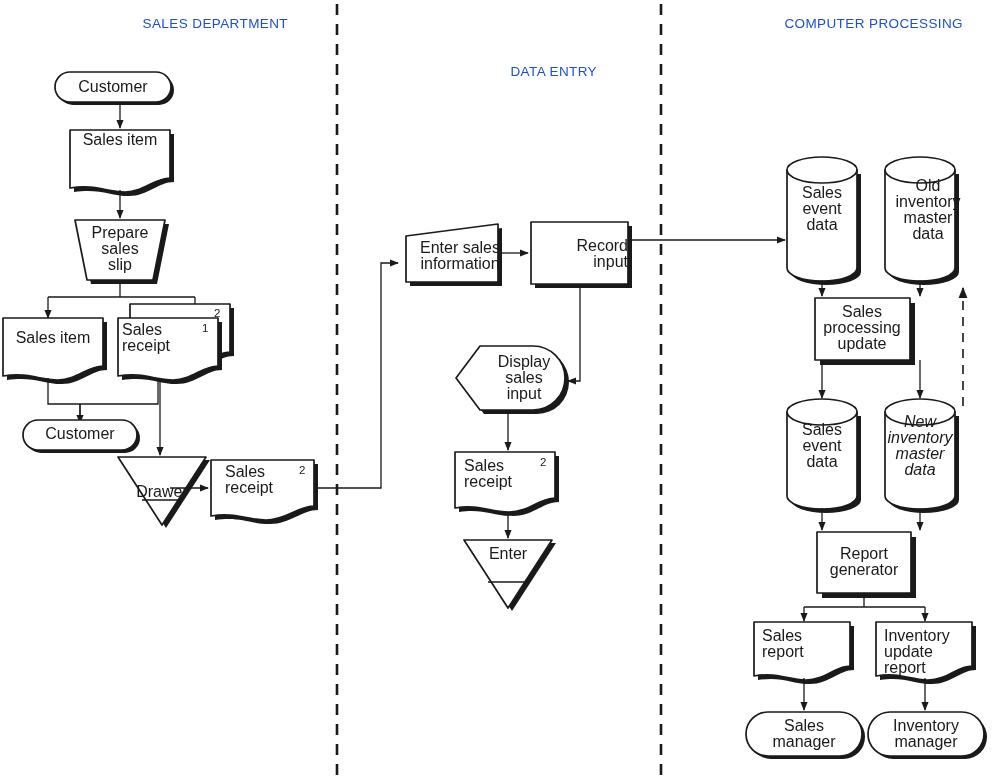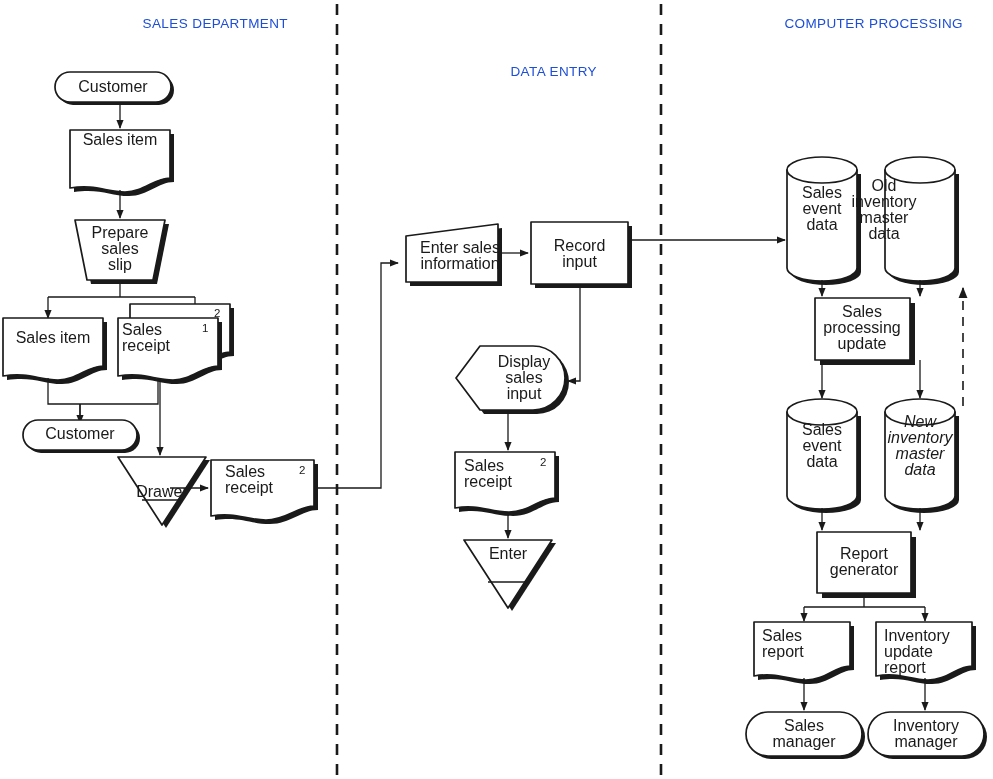--- a/index.html
+++ b/index.html
@@ -275,34 +275,34 @@
   <div class="copy-num" style="left:214px; top:307px;">2</div>
   <div class="copy-num" style="left:202px; top:322px;">1</div>
   <div class="node-label" style="left:33px; top:426px; width:94px;">Customer</div>
   <div class="node-label" style="left:120px; top:484px; width:84px;">Drawer</div>
   <div class="node-label" style="left:225px; top:464px; width:72px; text-align:left;">Sales
 receipt</div>
   <div class="copy-num" style="left:299px; top:464px;">2</div>
 
   <div class="node-label" style="left:406px; top:240px; width:108px;">Enter sales
 information</div>
-  <div class="node-label" style="left:531px; top:238px; width:97px;">Record
+  <div class="node-label" style="left:531px; top:238px; width:97px;text-align:right;">Record
 input</div>
   <div class="node-label" style="left:488px; top:354px; width:72px;">Display
 sales
 input</div>
   <div class="node-label" style="left:464px; top:458px; width:72px; text-align:left;">Sales
 receipt</div>
   <div class="copy-num" style="left:540px; top:456px;">2</div>
   <div class="node-label" style="left:466px; top:546px; width:84px;">Enter</div>
 
   <div class="node-label" style="left:786px; top:185px; width:72px;">Sales
 event
 data</div>
-  <div class="node-label" style="left:845px; top:178px; width:78px;">Old
+  <div class="node-label" style="left:889px; top:178px; width:78px;">Old
 inventory
 master
 data</div>
   <div class="node-label" style="left:812px; top:304px; width:100px;">Sales
 processing
 update</div>
   <div class="node-label" style="left:786px; top:422px; width:72px;">Sales
 event
 data</div>
   <div class="node-label" style="left:881px; top:414px; width:78px;font-style:italic;">New

